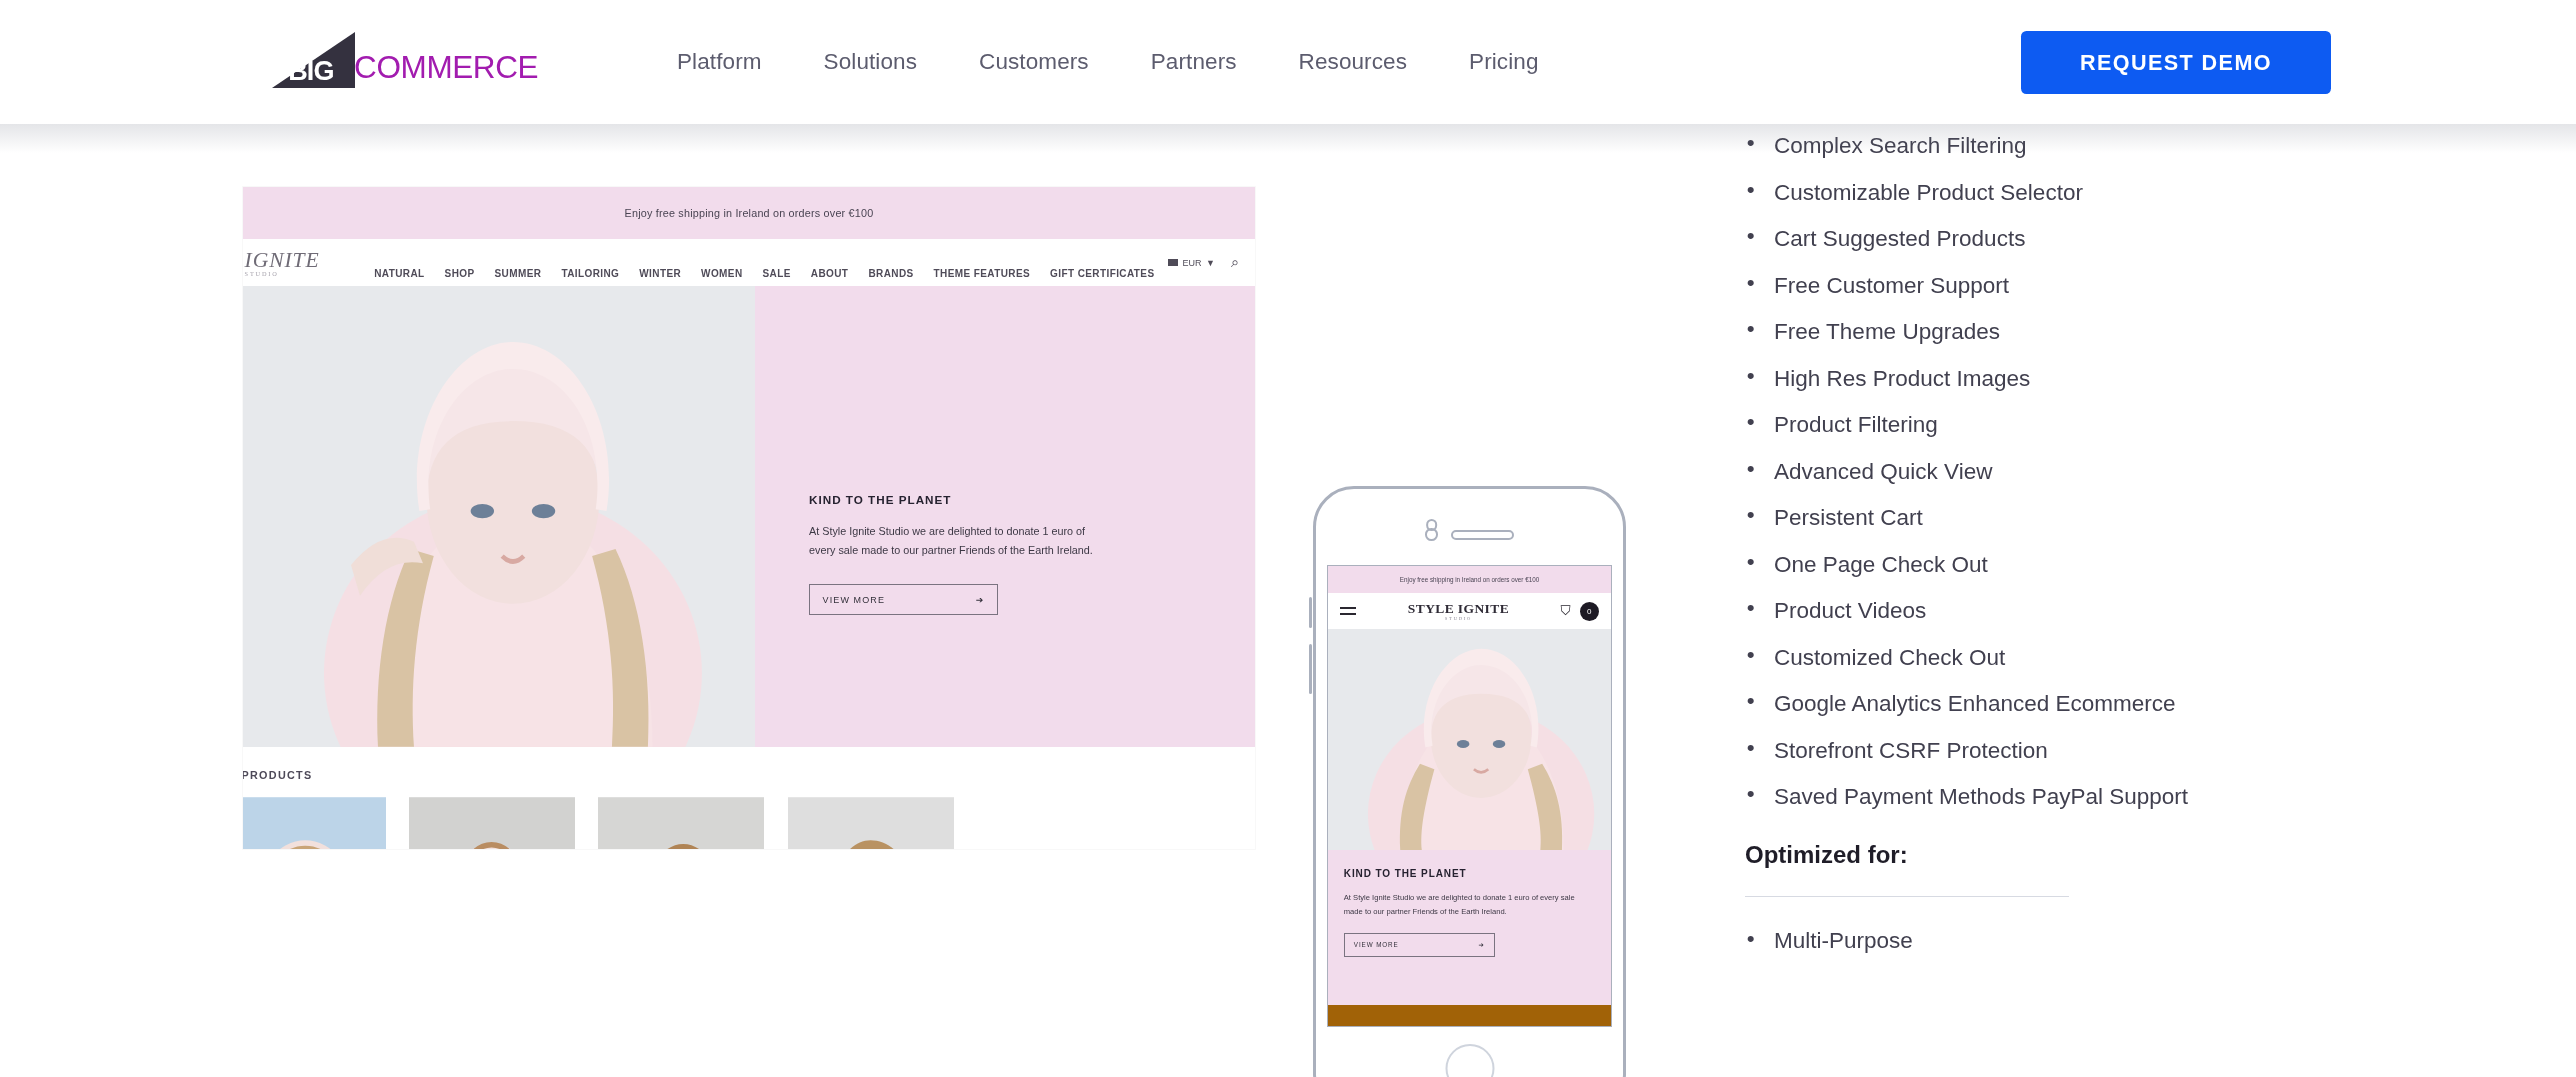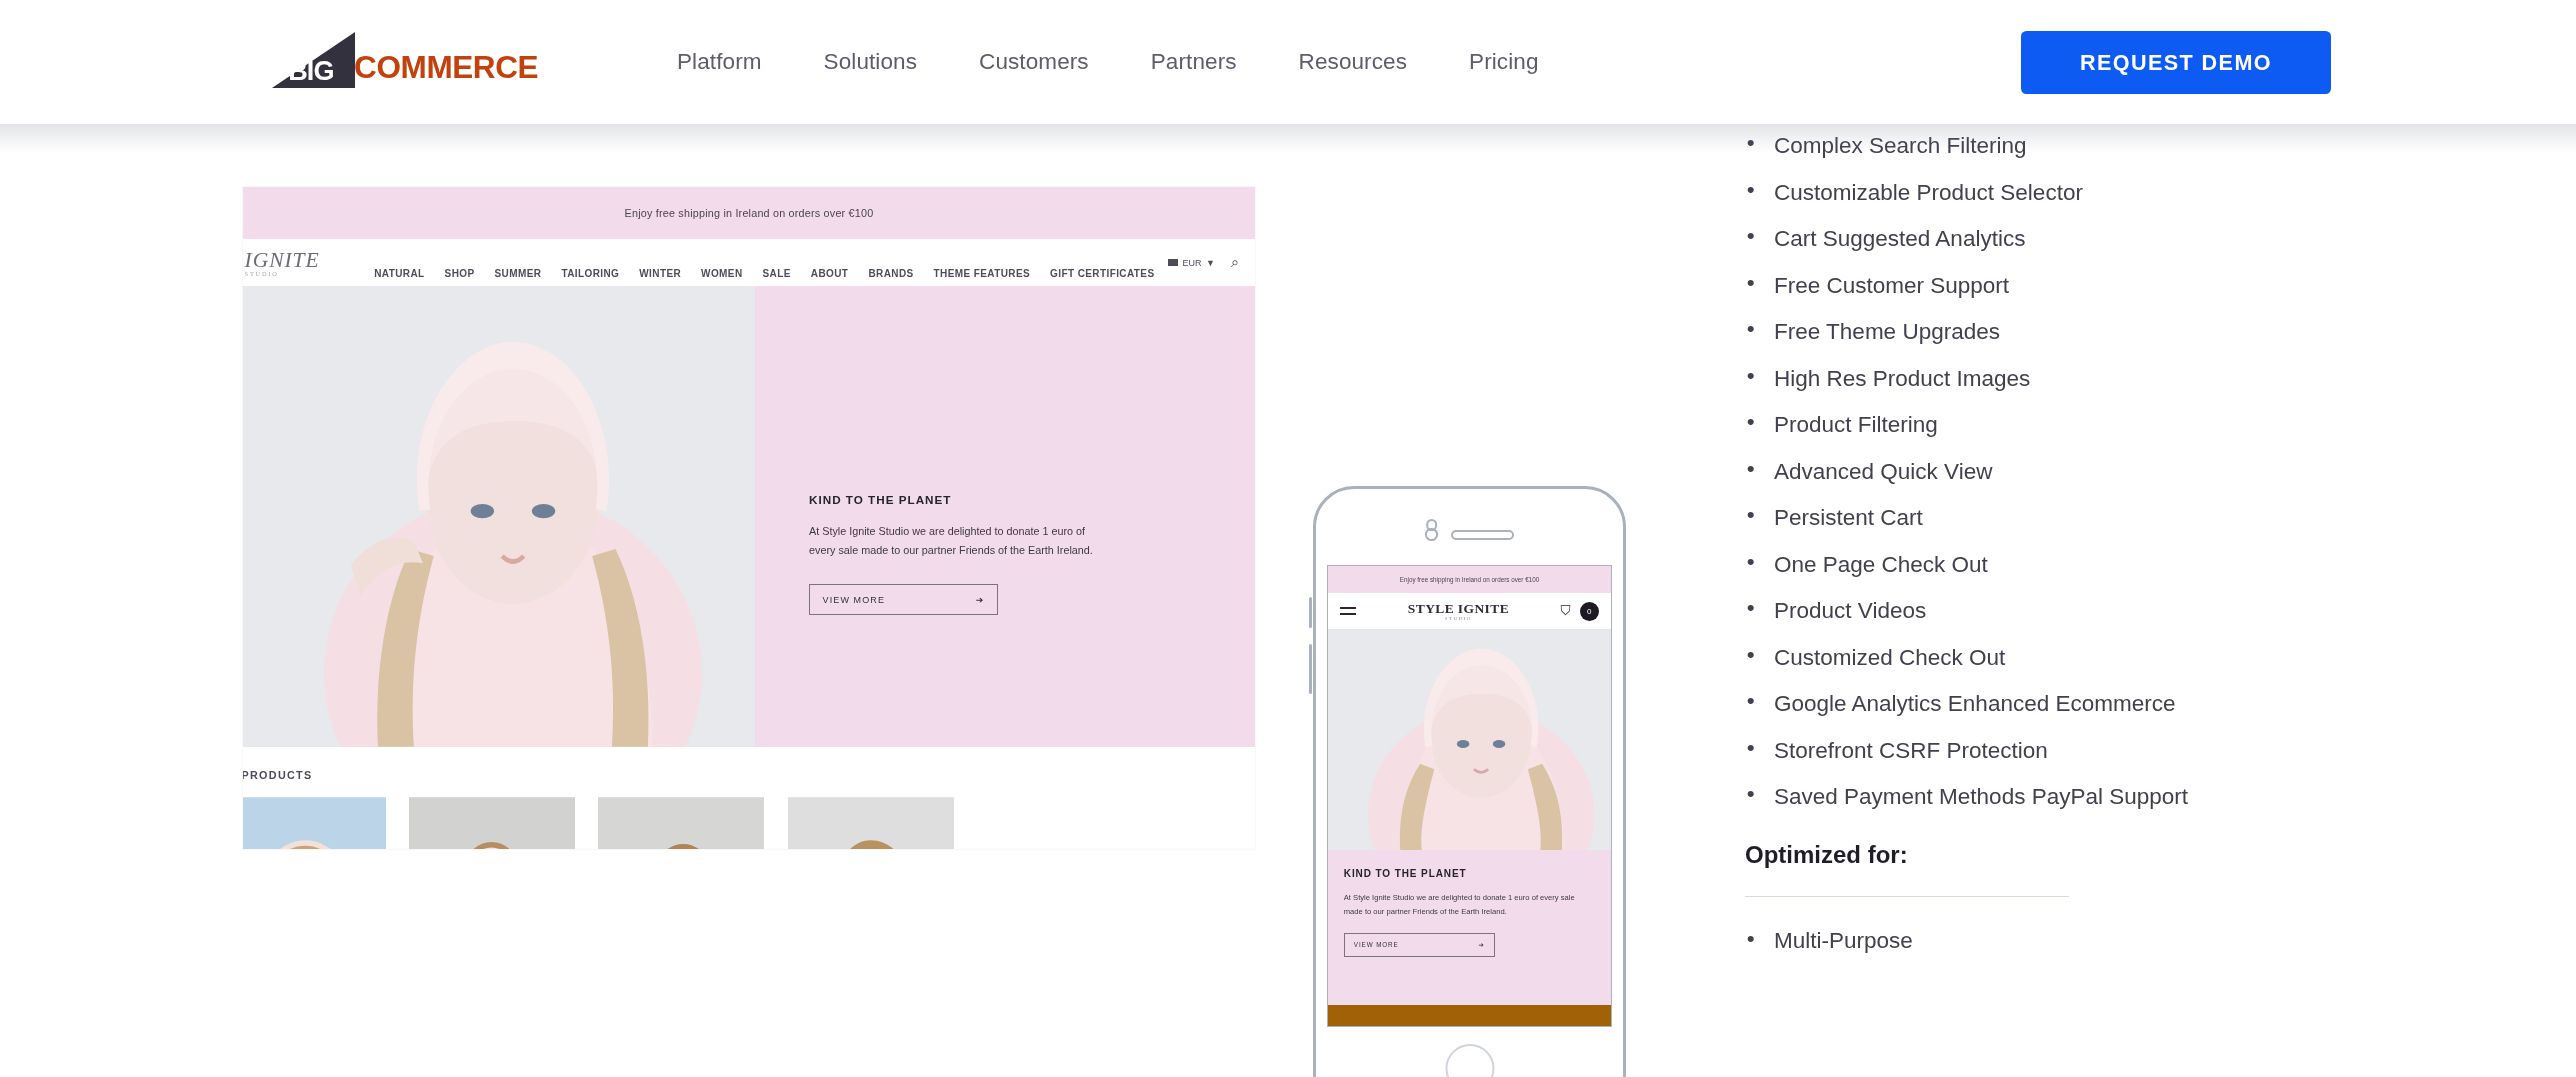--- a/index.html
+++ b/index.html
@@ -23,22 +23,22 @@
     z-index:59; pointer-events:none;
   }
 
   .logo-wrap{
     position:absolute; left:272px; top:32px;
     height:56px; display:flex; align-items:flex-end;
   }
   .logo-mark{ position:relative; width:83px; height:56px; }
   .logo-mark svg{ display:block; }
   .logo-word{
-    font-size:31.5px; font-weight:700; letter-spacing:-0.4px;
-    color:#c2410c; line-height:1; margin-left:-0.9px; margin-bottom:4.5px;
+    font-size:31.5px; font-weight:400; letter-spacing:-0.4px;
+    color:#a21caf; line-height:1; margin-left:-0.9px; margin-bottom:4.5px;
   }
 
   .main-nav{
     position:absolute; left:646px; top:0; height:124px;
     display:flex; align-items:center; gap:0;
   }
   .nav-item{
     font-size:22.5px; color:#5c5c6e; padding:0 31px;
     cursor:pointer; white-space:nowrap; letter-spacing:0.1px;
   }
@@ -411,21 +411,21 @@
     </div>
   </div>
 
   <div class="phone-home"></div>
 </section>
 
 <aside class="feature-col">
   <ul class="feat-list">
     <li class="feat-item">Complex Search Filtering</li>
     <li class="feat-item">Customizable Product Selector</li>
-    <li class="feat-item">Cart Suggested Analytics</li>
+    <li class="feat-item">Cart Suggested Products</li>
     <li class="feat-item">Free Customer Support</li>
     <li class="feat-item">Free Theme Upgrades</li>
     <li class="feat-item">High Res Product Images</li>
     <li class="feat-item">Product Filtering</li>
     <li class="feat-item">Advanced Quick View</li>
     <li class="feat-item">Persistent Cart</li>
     <li class="feat-item">One Page Check Out</li>
     <li class="feat-item">Product Videos</li>
     <li class="feat-item">Customized Check Out</li>
     <li class="feat-item">Google Analytics Enhanced Ecommerce</li>

